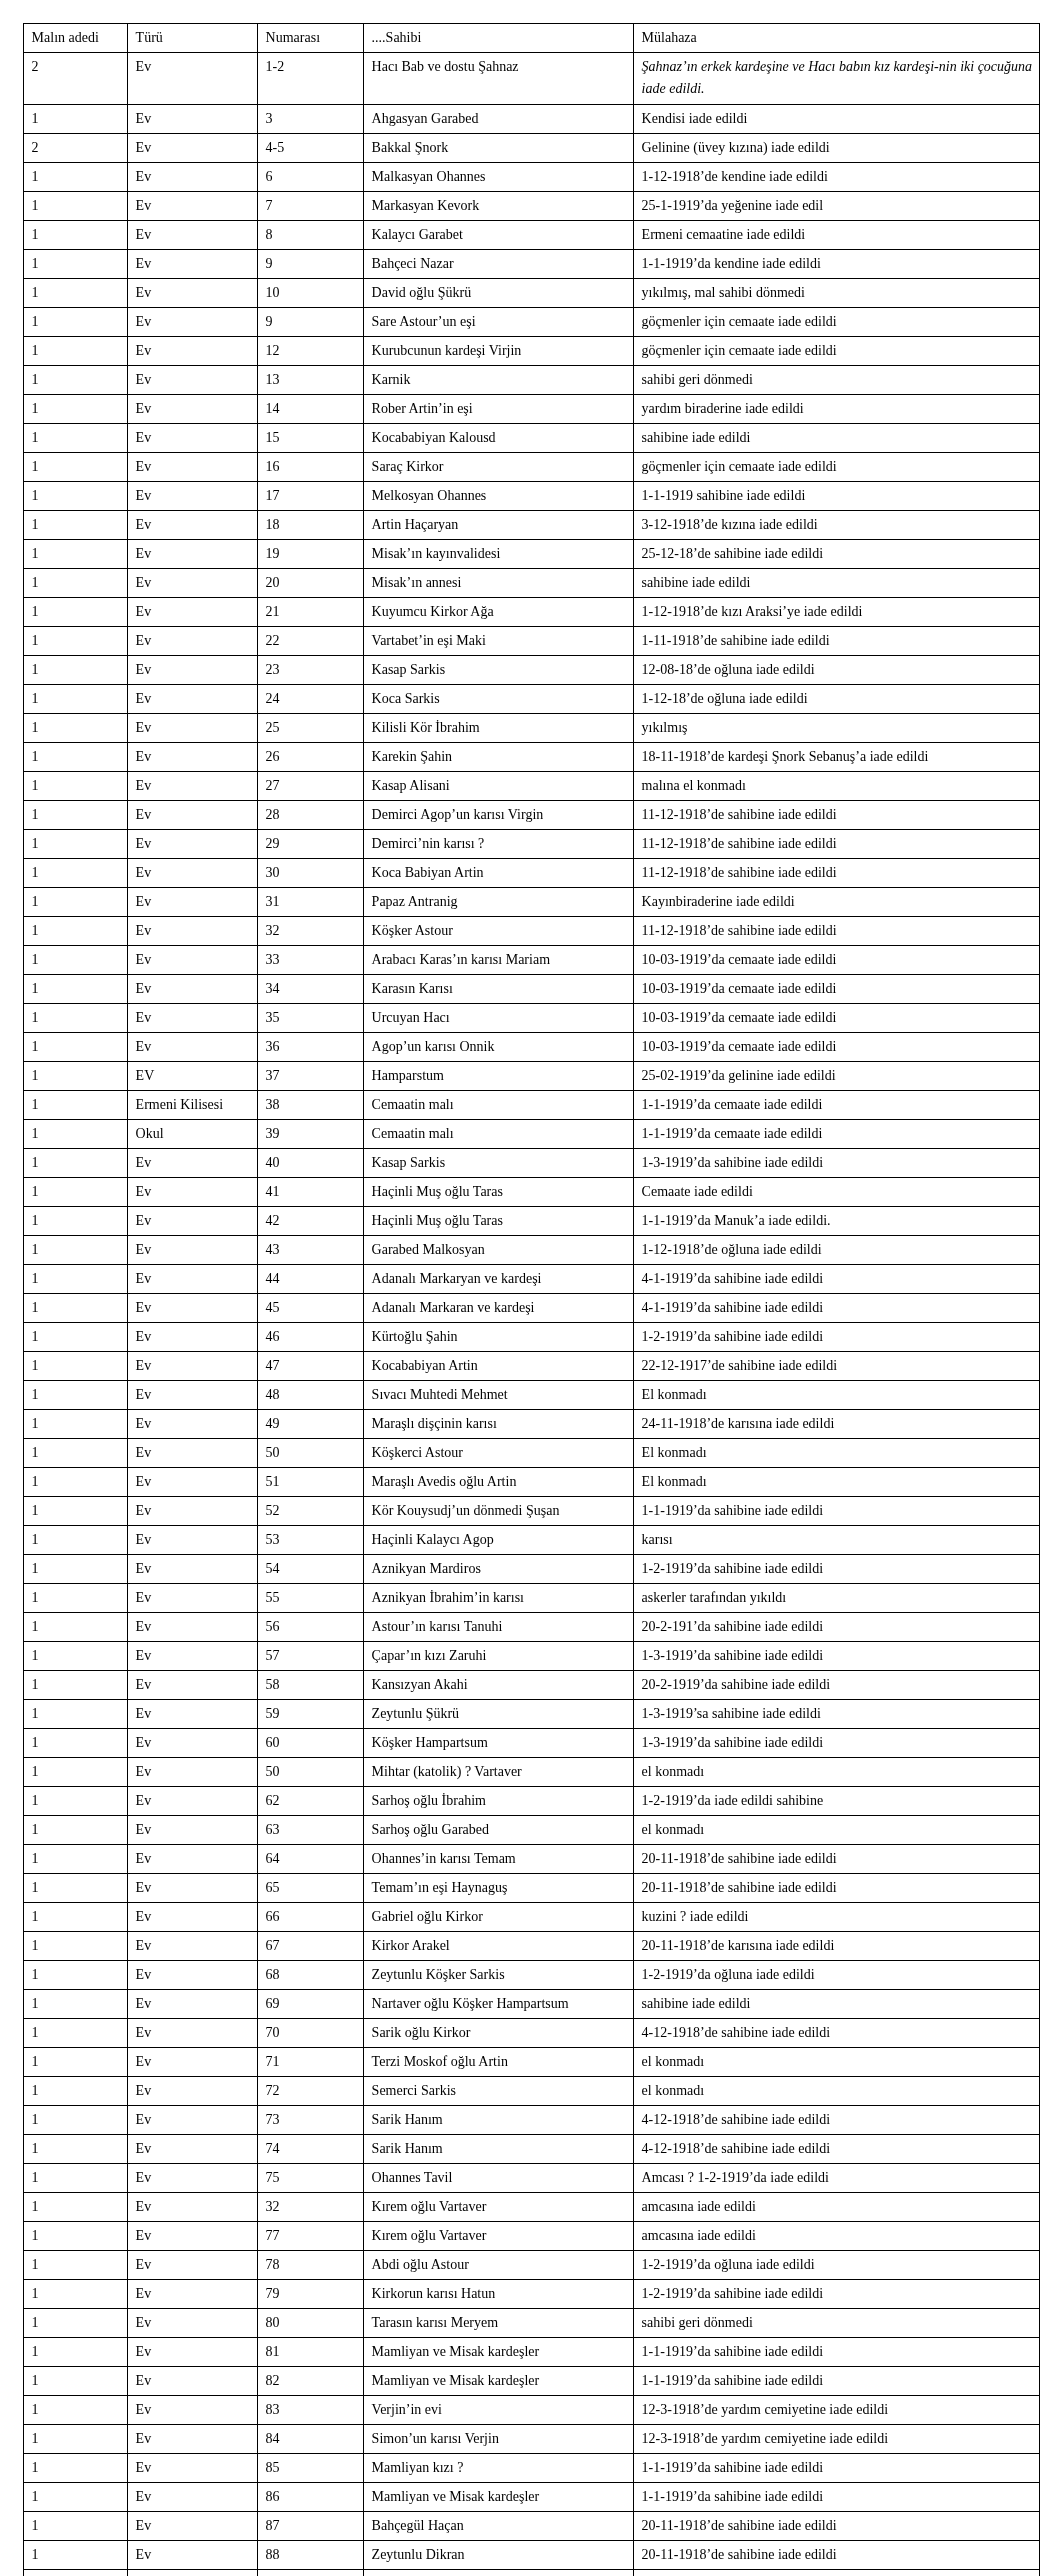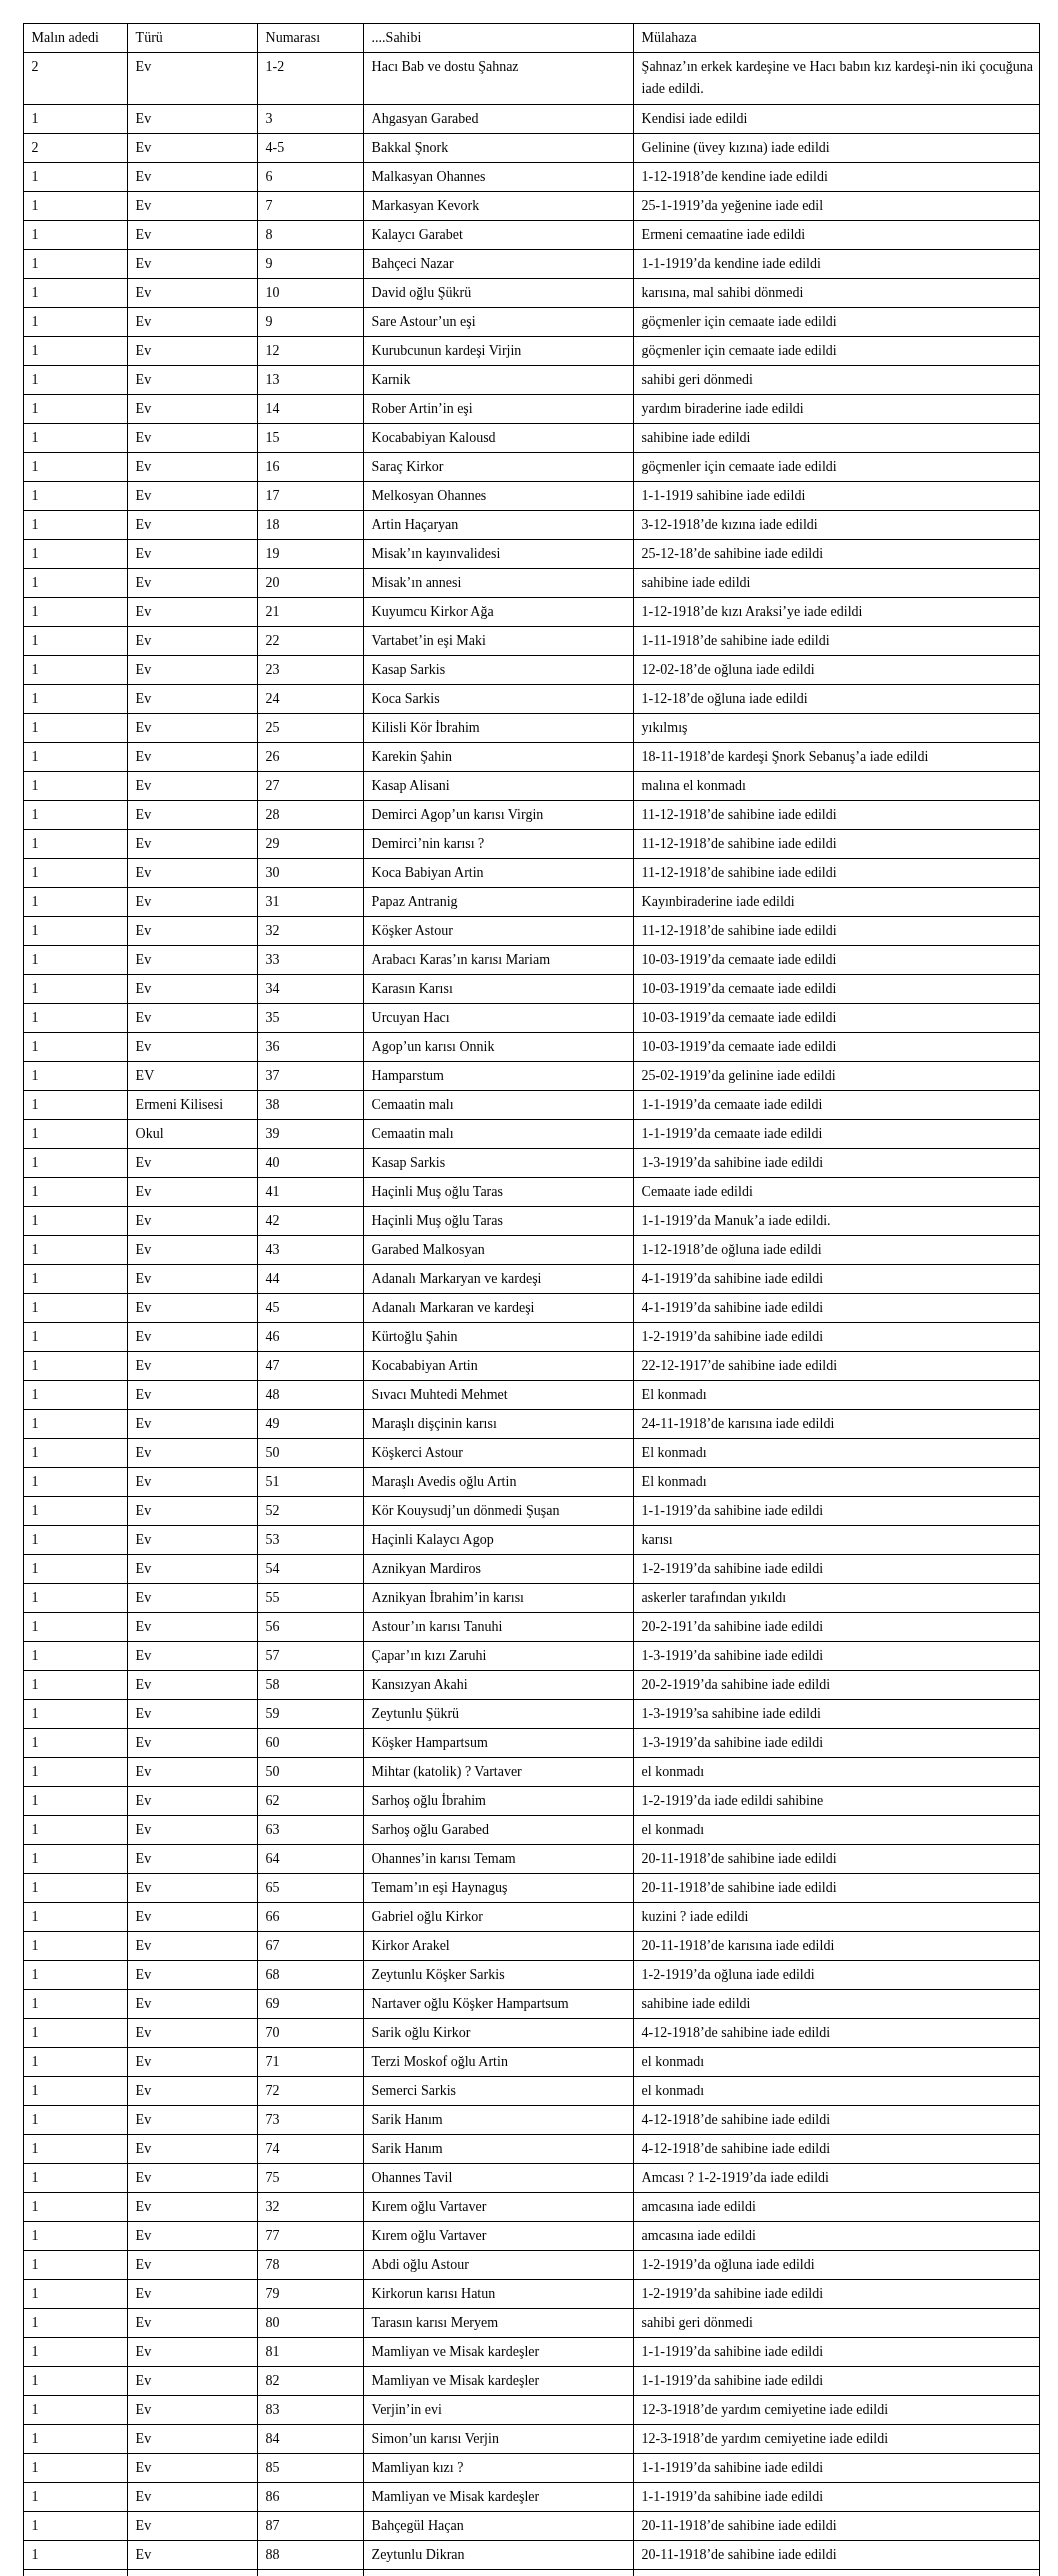--- a/index.html
+++ b/index.html
@@ -17,21 +17,21 @@
   #doc-table th, #doc-table td {
     border-left: 1.1px solid #000; border-right: 1.1px solid #000;
     border-top: 1.1px solid #000; border-bottom: 1.1px solid #000;
     padding: 3.3px 5.4px 0 7.6px; vertical-align: top; text-align: left;
     font-weight: normal; font-size: 14px; line-height: 22px;
     white-space: nowrap; overflow: hidden;
   }
   #doc-table thead tr { height: 29px; }
   #doc-table tbody tr { height: 29px; }
   #doc-table tbody tr.tall { height: 52px; }
-  #doc-table td.wrap { white-space: normal; }
+  #doc-table td.wrap { white-space: normal; font-style: italic; }
   #doc-table tbody tr td { border-top-width: 1.6px; }
 </style>
 </head>
 <body>
 
 <table id="doc-table">
   <colgroup>
     <col class="c1">
       <col class="c2">
       <col class="c3">
@@ -95,21 +95,21 @@
         <td>Ev</td>
         <td>9</td>
         <td>Bahçeci Nazar</td>
         <td>1-1-1919’da kendine iade edildi</td>
       </tr>
       <tr>
         <td>1</td>
         <td>Ev</td>
         <td>10</td>
         <td>David oğlu Şükrü</td>
-        <td>karısına, mal sahibi dönmedi</td>
+        <td>yıkılmış, mal sahibi dönmedi</td>
       </tr>
       <tr>
         <td>1</td>
         <td>Ev</td>
         <td>9</td>
         <td>Sare Astour’un eşi</td>
         <td>göçmenler için cemaate iade edildi</td>
       </tr>
       <tr>
         <td>1</td>
@@ -186,21 +186,21 @@
         <td>Ev</td>
         <td>22</td>
         <td>Vartabet’in eşi Maki</td>
         <td>1-11-1918’de sahibine iade edildi</td>
       </tr>
       <tr>
         <td>1</td>
         <td>Ev</td>
         <td>23</td>
         <td>Kasap Sarkis</td>
-        <td>12-02-18’de oğluna iade edildi</td>
+        <td>12-08-18’de oğluna iade edildi</td>
       </tr>
       <tr>
         <td>1</td>
         <td>Ev</td>
         <td>24</td>
         <td>Koca Sarkis</td>
         <td>1-12-18’de oğluna iade edildi</td>
       </tr>
       <tr>
         <td>1</td>

